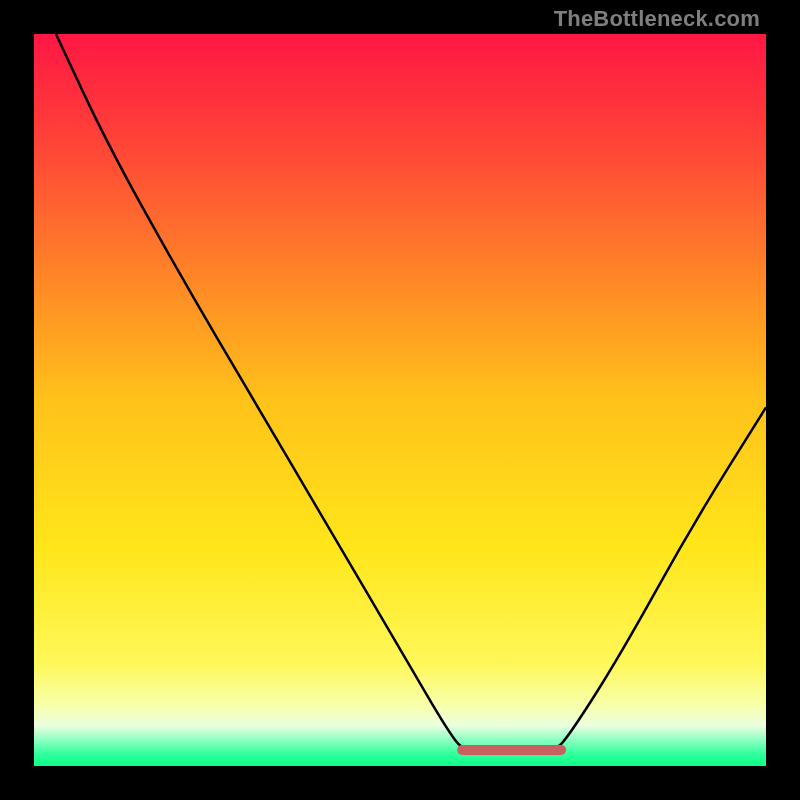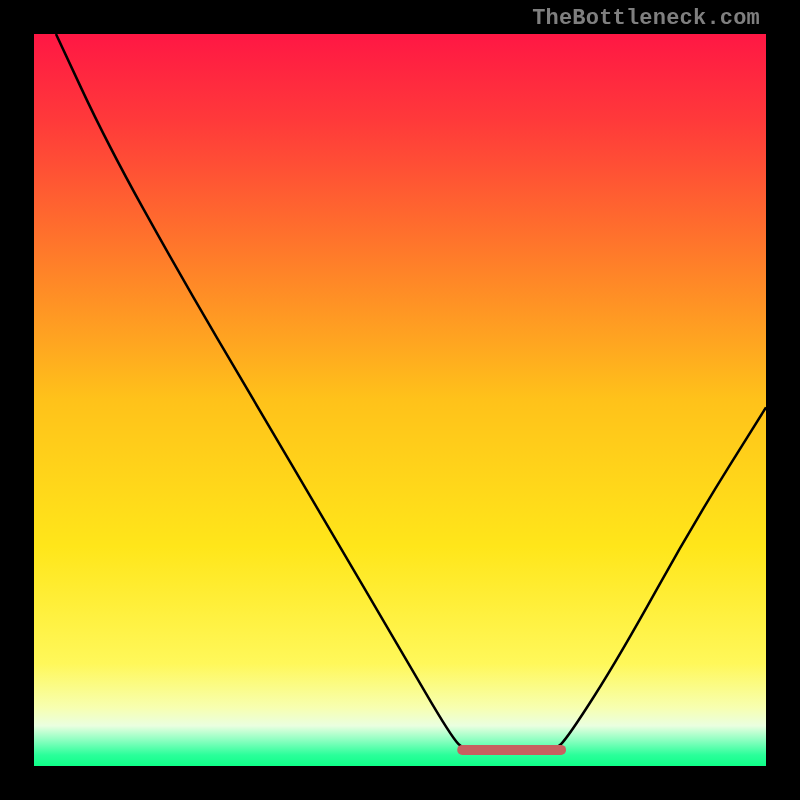--- a/index.html
+++ b/index.html
@@ -29,21 +29,20 @@
     inset: 0;
   }
   .watermark {
     position: absolute;
     top: 6px;
     right: 40px;
     color: #7f7f7f;
     font-weight: 700;
     font-size: 22px;
     letter-spacing: 0.2px;
-    font-family: Liberation Mono, monospace;
   }
   svg {
     display: block;
   }
 </style>
 </head>
 <body>
 
 <div class="frame">
   <div class="plot-area">

